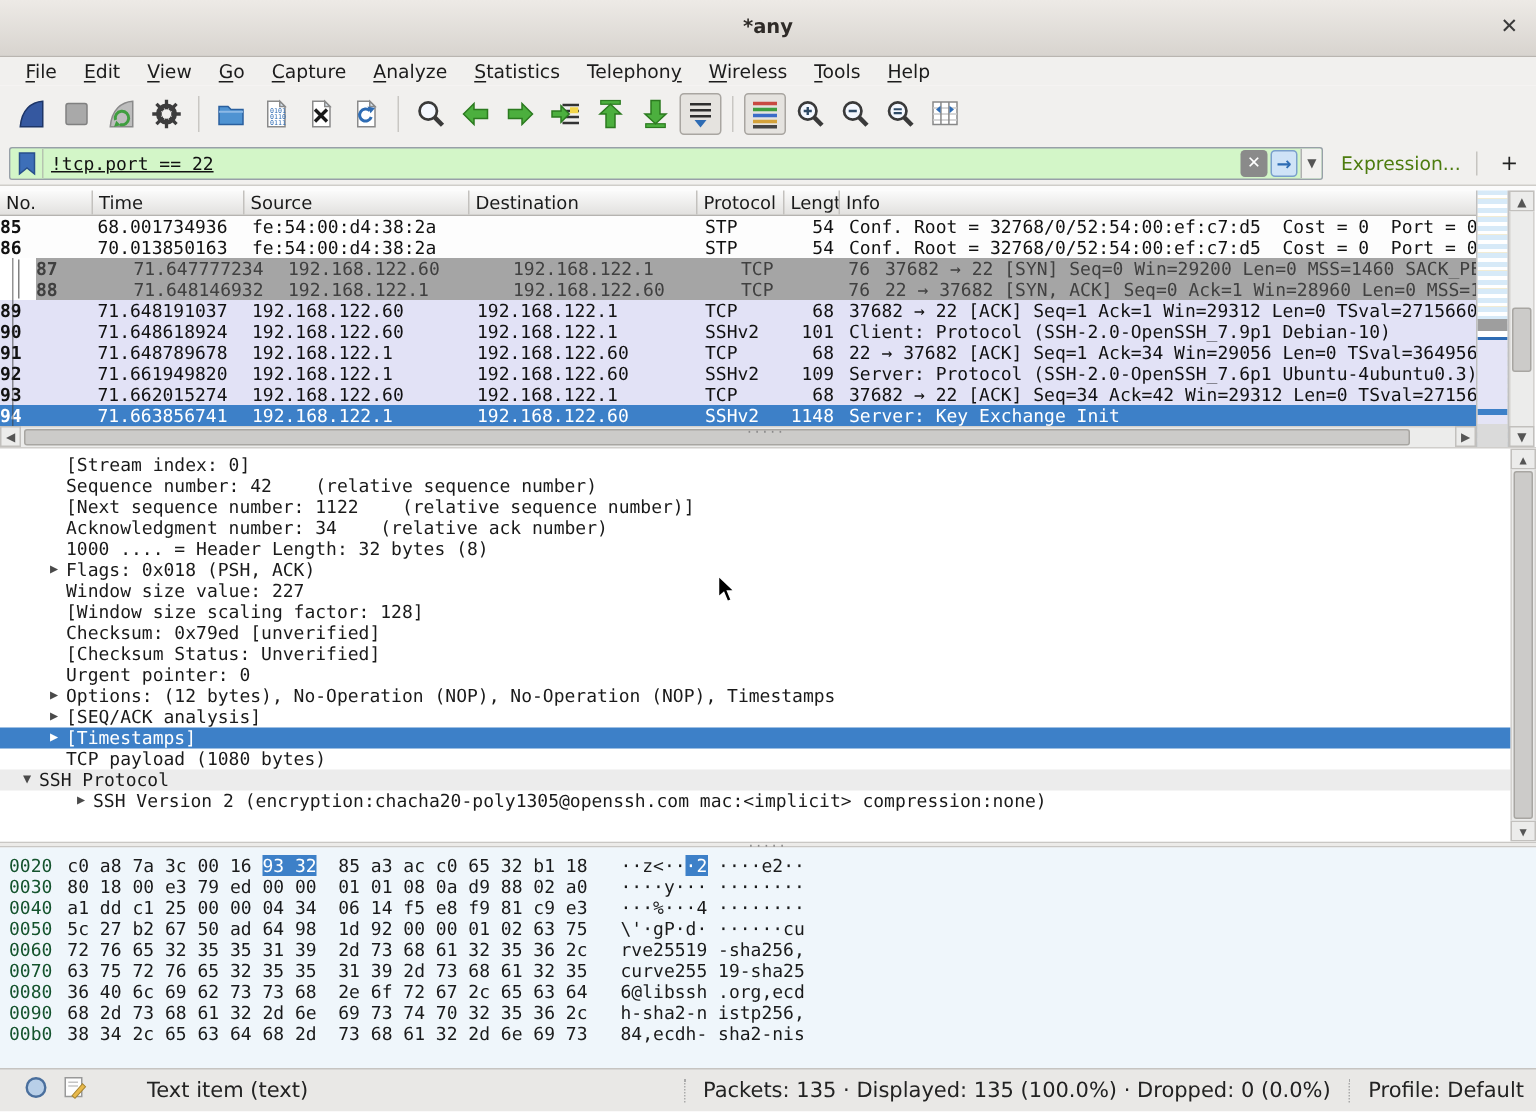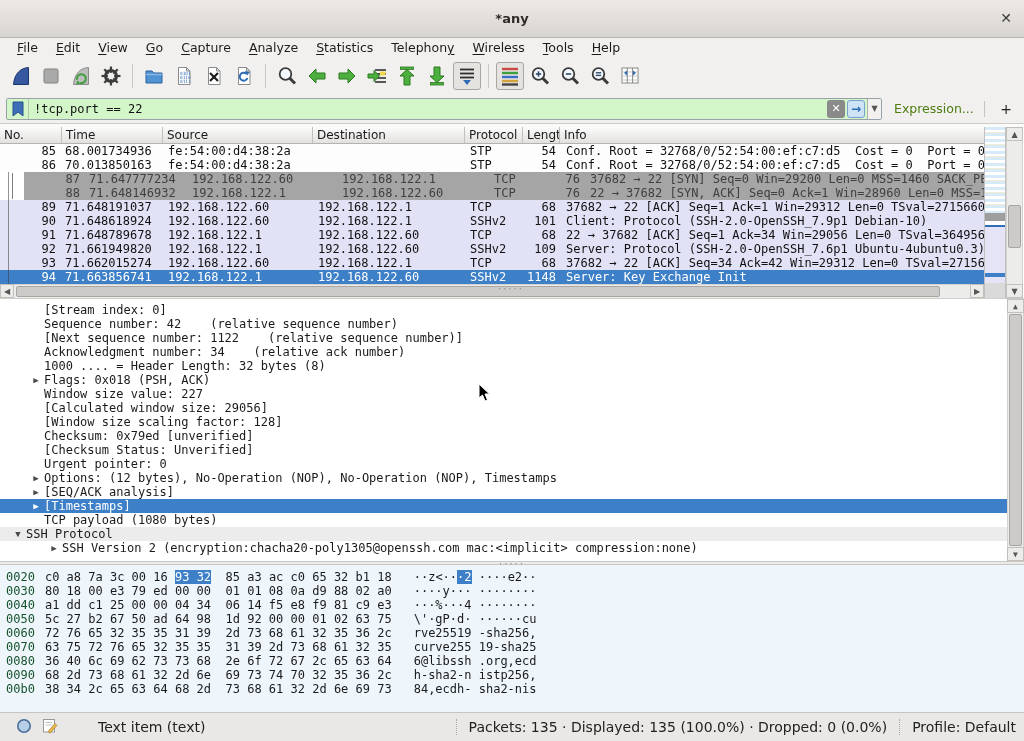--- a/index.html
+++ b/index.html
@@ -19,21 +19,21 @@
   #toolbar { height:37px; background:#f1f0ee; display:flex; align-items:center; padding-left:6px; }
   .tbtn { width:28px; height:28px; display:flex; align-items:center; justify-content:center; margin:0 1px; border:1px solid transparent; }
   .tbtn svg { display:block; }
   .tbtn.pressed { background:#e5e3df; border:1px solid #a9a6a1; border-radius:3px; }
   .tsep { width:1px; height:24px; background:#c9c7c3; margin:0 6px; }
 
   #filterbar { height:30px; background:#f1f0ee; border-bottom:1px solid #cfcdc9; display:flex; align-items:center; padding:0 6px; }
   #ffield { flex:0 0 876px; height:22px; background:#d3f6c8; border:1px solid #98a0a8; border-radius:2px;
             display:flex; align-items:center; overflow:hidden; }
   .fbookmark { width:22px; height:20px; display:flex; align-items:center; justify-content:center; border-right:1px solid #b6c4b0; background:#d3f6c8; }
-  #finput { flex:1; height:18px; border:none; outline:none; background:transparent; font-family:"DejaVu Sans Mono",monospace; font-size:12px; color:#111; padding-left:5px; }
+  #finput { flex:1; height:18px; border:none; outline:none; background:transparent; font-family:"DejaVu Sans Mono",monospace; font-size:12px; color:#111; padding-left:5px;text-decoration:underline; }
   .fbtn { width:18px; height:18px; border-radius:3px; margin-right:2px; display:flex; align-items:center; justify-content:center; flex:none; }
   .fx { background:#8a8a8a; color:#fff; font-size:11px; font-weight:bold; }
   .fgo { background:#cfe3f7; border:1px solid #7aa0cc; color:#2e6cb4; font-size:12px; font-weight:bold; }
   .fcaret { width:14px; height:20px; background:#f2f1ef; border-left:1px solid #b0b0b0; color:#555; font-size:8px; display:flex; align-items:center; justify-content:center; flex:none; }
   #fexpr { margin-left:12px; font-size:12.5px; color:#4d7c0f; cursor:pointer; }
   .fsep { width:1px; height:16px; background:#c6c4c0; margin:0 10px; }
   #fadd { font-size:14px; color:#222; cursor:pointer; padding:0 6px; }
 
   #gap { height:3px; background:#fbfbfb; }
 
@@ -42,21 +42,21 @@
   #plleft { width:984px; display:flex; flex-direction:column; }
   #plheader { height:17px; background:linear-gradient(#fbfbfb,#e2e1df); border-bottom:1px solid #b5b3b0; display:flex; font-size:12px; }
   .hcell { border-right:1px solid #c3c1be; padding:1px 0 0 4px; overflow:hidden; white-space:nowrap; }
   #plrows { height:140px; position:relative; overflow:hidden; font-family:"DejaVu Sans Mono",monospace; font-size:12px; }
   .prow { height:14px; display:flex; line-height:14px; white-space:pre; }
   .prow.white { background:#fdfdfd; color:#111; }
   .prow.gray { background:#a5a5a5; color:#404040;margin-left:24px; }
   .prow.lavender { background:#e2e2f6; color:#111; }
   .prow.selected { background:#3d80c8; color:#fff; }
   .c { overflow:hidden; flex:none; }
-  .c-no { width:62px; text-align:right; padding-right:6px; }
+  .c-no { width:62px; text-align:left; padding-right:6px;font-weight:bold; }
   .c-time { width:101px; padding-left:3px; }
   .c-src { width:150px; padding-left:5px; }
   .c-dst { width:152px; padding-left:5px; }
   .c-proto { width:58px; padding-left:5px; }
   .c-len { width:37px; text-align:right; padding-right:4px; }
   .c-info { flex:1 1 auto; padding-left:6px; }
   #bracket-a { position:absolute; left:8px; top:28px; width:1px; height:112px; background:#3c3c3c; opacity:.55; }
   #bracket-b { position:absolute; left:12px; top:29px; width:1px; height:26px; background:#2c2c2c; opacity:.6; }
 
   
@@ -374,21 +374,20 @@
 </div>
 
 <div id="details">
   <div class="drow lvl2"><span class="exp"></span><span class="dtext">[Stream index: 0]</span></div>
     <div class="drow lvl2"><span class="exp"></span><span class="dtext">Sequence number: 42    (relative sequence number)</span></div>
     <div class="drow lvl2"><span class="exp"></span><span class="dtext">[Next sequence number: 1122    (relative sequence number)]</span></div>
     <div class="drow lvl2"><span class="exp"></span><span class="dtext">Acknowledgment number: 34    (relative ack number)</span></div>
     <div class="drow lvl2"><span class="exp"></span><span class="dtext">1000 .... = Header Length: 32 bytes (8)</span></div>
     <div class="drow lvl2"><span class="exp">▶</span><span class="dtext">Flags: 0x018 (PSH, ACK)</span></div>
     <div class="drow lvl2"><span class="exp"></span><span class="dtext">Window size value: 227</span></div>
-    <div class="drow lvl2"><span class="exp"></span><span class="dtext">[Calculated window size: 29056]</span></div>
     <div class="drow lvl2"><span class="exp"></span><span class="dtext">[Window size scaling factor: 128]</span></div>
     <div class="drow lvl2"><span class="exp"></span><span class="dtext">Checksum: 0x79ed [unverified]</span></div>
     <div class="drow lvl2"><span class="exp"></span><span class="dtext">[Checksum Status: Unverified]</span></div>
     <div class="drow lvl2"><span class="exp"></span><span class="dtext">Urgent pointer: 0</span></div>
     <div class="drow lvl2"><span class="exp">▶</span><span class="dtext">Options: (12 bytes), No-Operation (NOP), No-Operation (NOP), Timestamps</span></div>
     <div class="drow lvl2"><span class="exp">▶</span><span class="dtext">[SEQ/ACK analysis]</span></div>
     <div class="drow lvl2 sel"><span class="exp">▶</span><span class="dtext">[Timestamps]</span></div>
     <div class="drow lvl2"><span class="exp"></span><span class="dtext">TCP payload (1080 bytes)</span></div>
     <div class="drow lvl0 section"><span class="exp">▼</span><span class="dtext">SSH Protocol</span></div>
     <div class="drow lvl1"><span class="exp">▶</span><span class="dtext">SSH Version 2 (encryption:chacha20-poly1305@openssh.com mac:&lt;implicit&gt; compression:none)</span></div>

